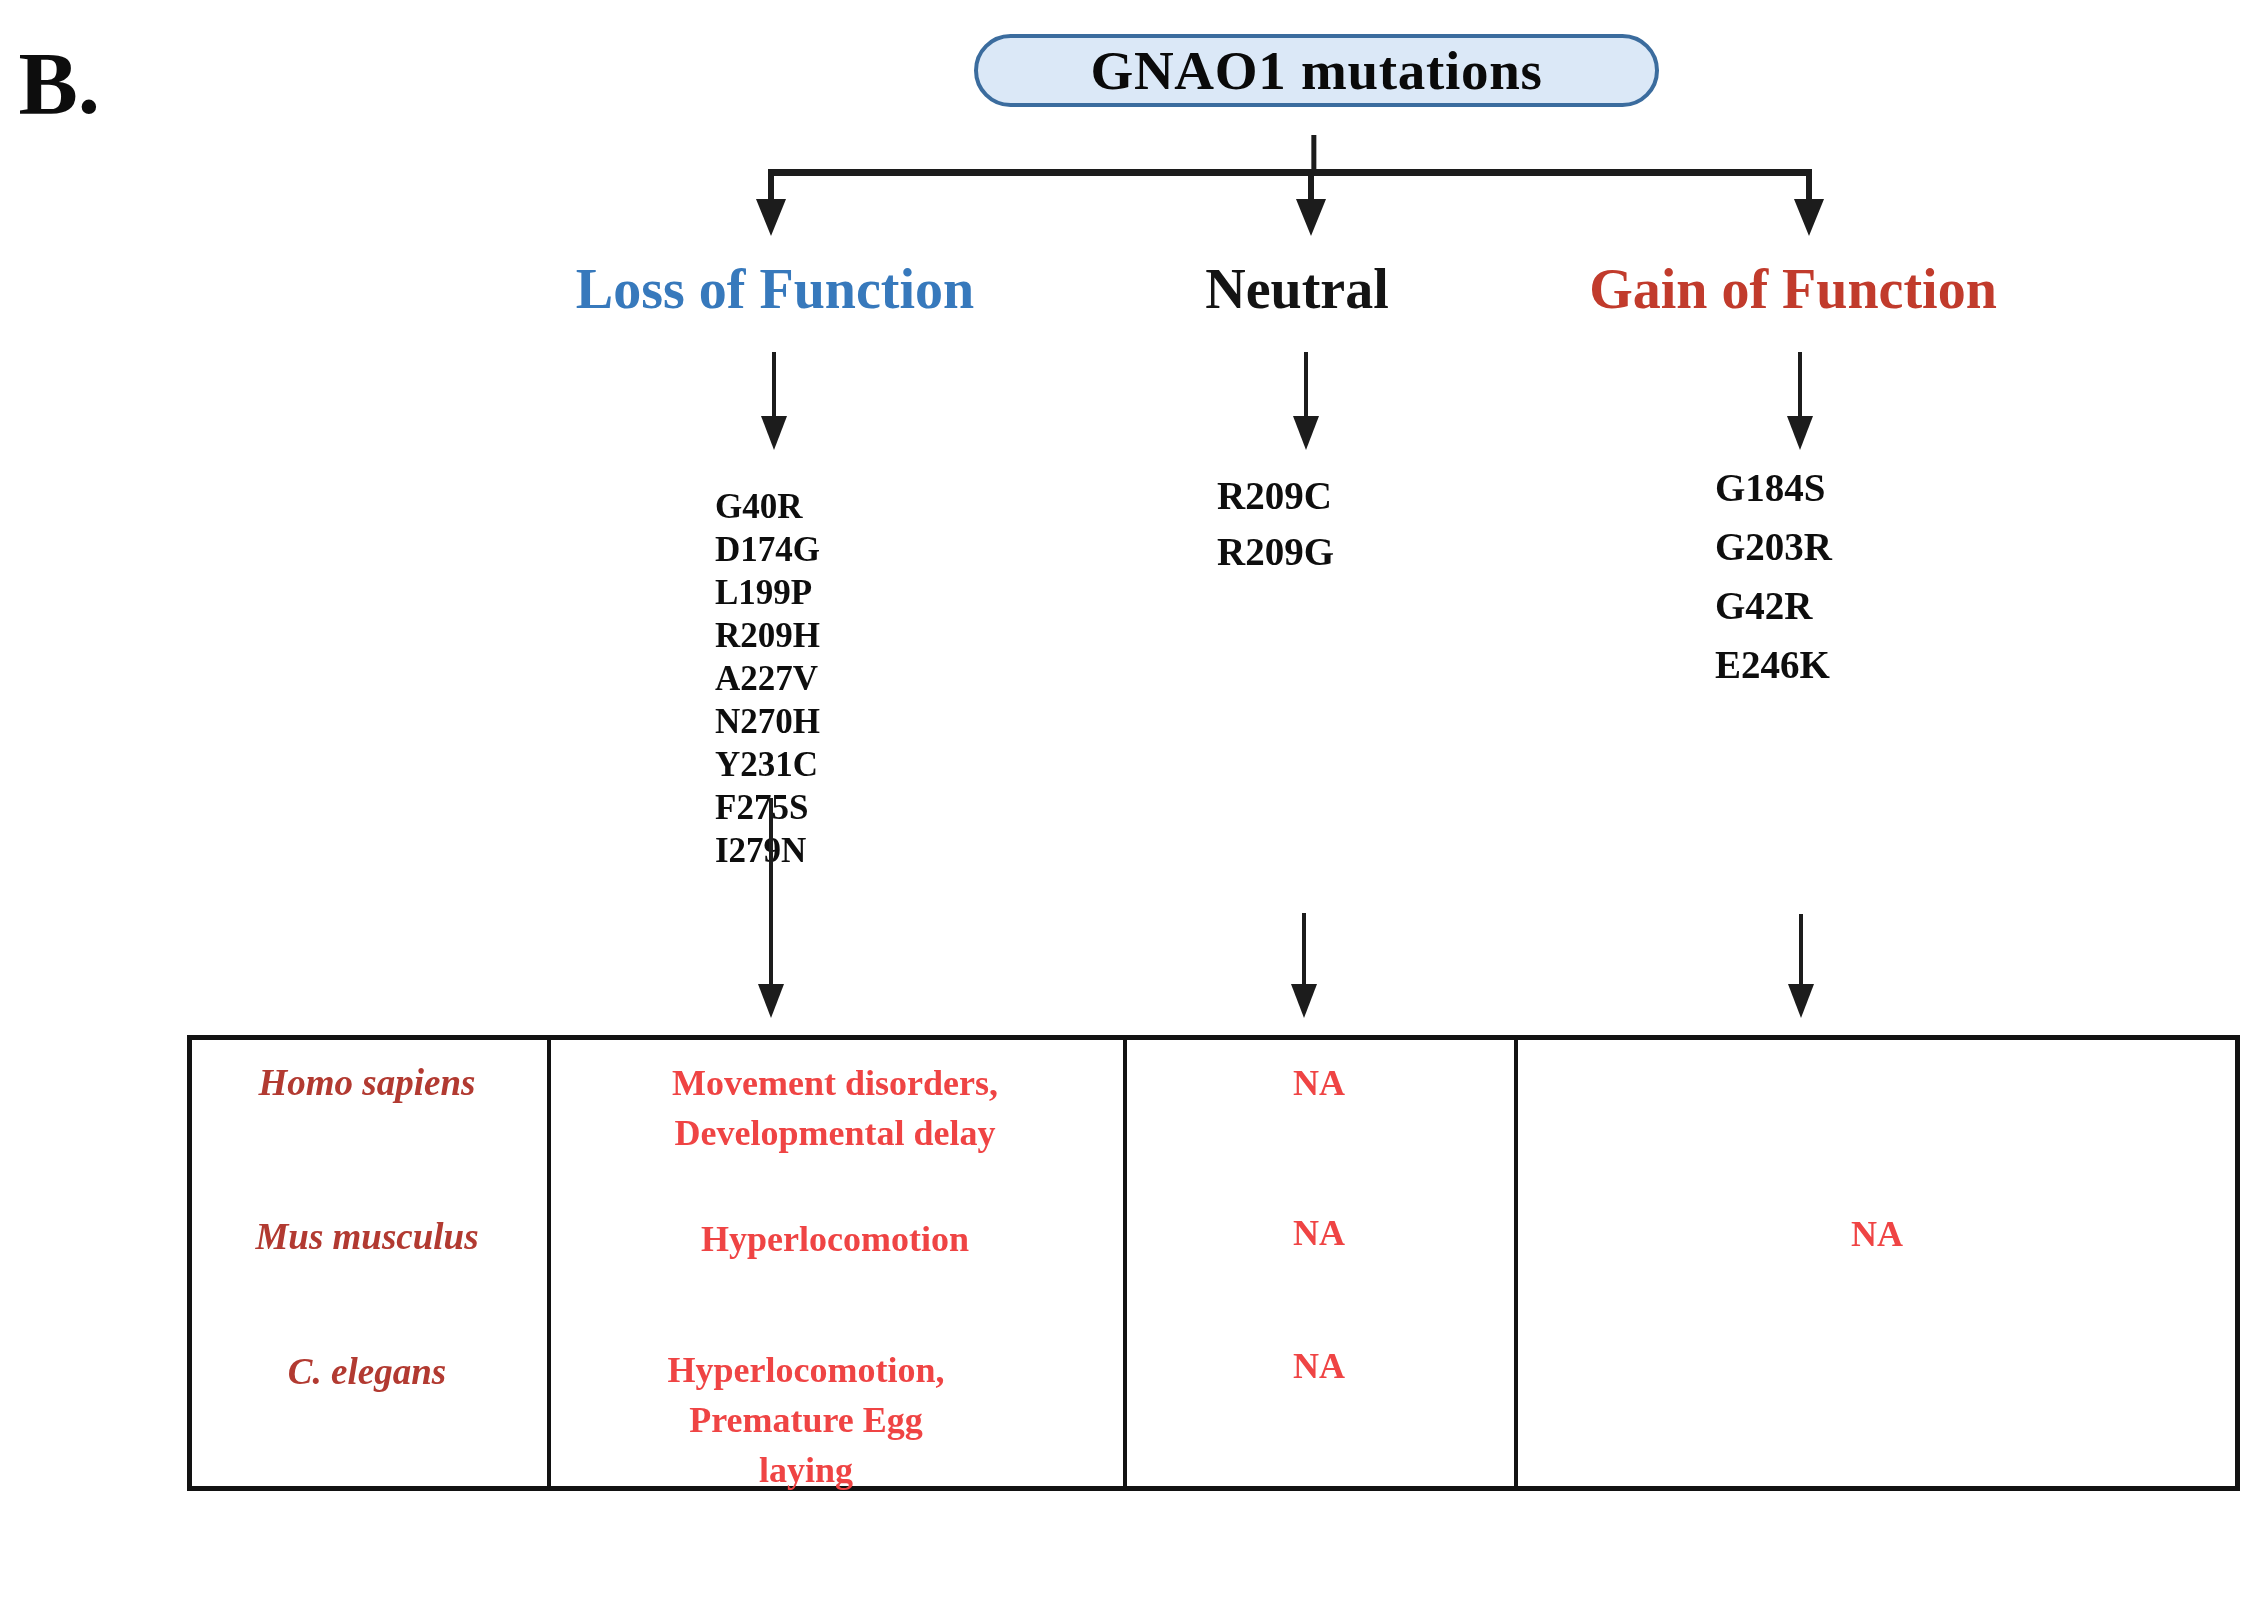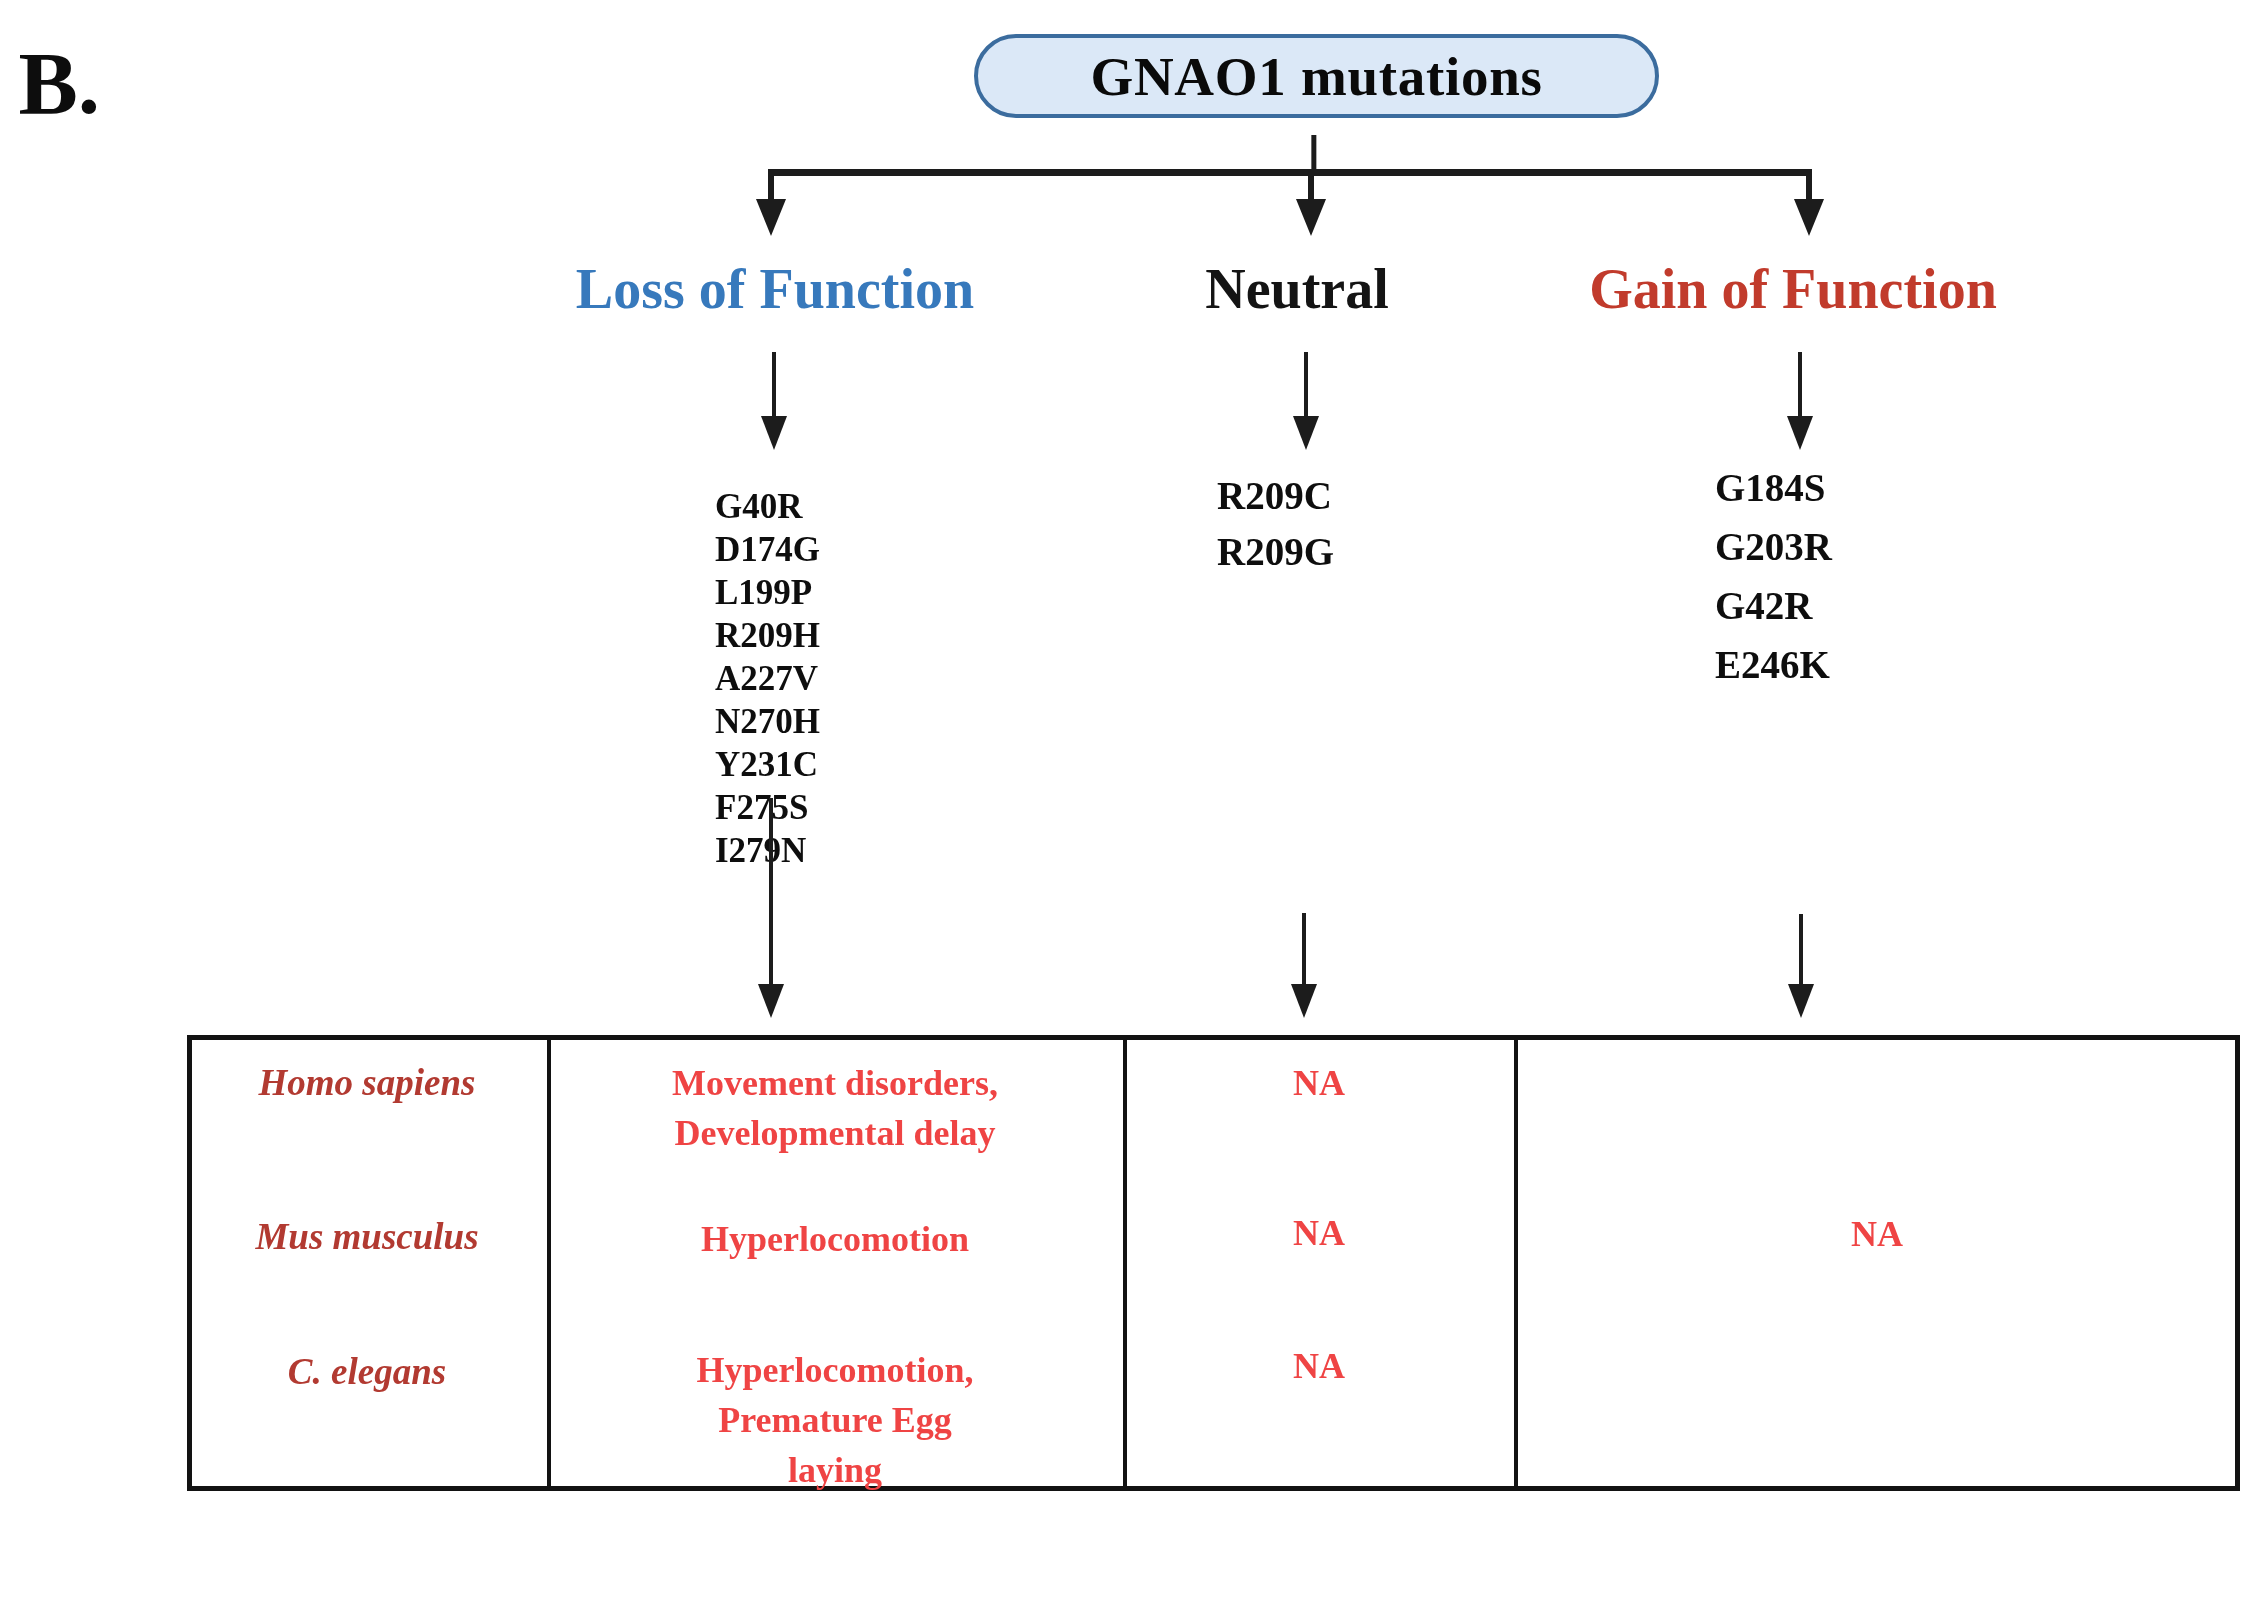--- a/index.html
+++ b/index.html
@@ -13,21 +13,21 @@
     overflow:hidden;
   }
   
   .panel-label{
     position:absolute; left:18.4px; top:31.5px;
     font-size:89px; font-weight:700; color:#0d0d0d;
   }
   
   .title-pill{
     position:absolute; left:974px; top:34px;
-    width:685px; height:84px;
+    width:685px; height:73px;
     background:#dbe8f7;
     border:4.6px solid #3b6c9e;
     border-radius:50px;
     display:flex; align-items:center; justify-content:center;
     box-sizing:border-box;
   }
   .title-pill .title-text{
     font-size:55px; font-weight:700; color:#0a0a0a; letter-spacing:0.7px;
   }
   
@@ -168,20 +168,20 @@
     <div class="cell" style="left:643px;  top:18.4px;">Movement disorders,
 Developmental delay</div>
     <div class="cell" style="left:1127px; top:18.4px;">NA</div>
 
     <div class="cell org" style="left: 175px; top: 172px; color: rgb(178, 58, 49);">Mus musculus</div>
     <div class="cell" style="left:643px;  top:174px;">Hyperlocomotion</div>
     <div class="cell" style="left:1127px; top:168px;">NA</div>
     <div class="cell" style="left:1685px; top:169px;">NA</div>
 
     <div class="cell org" style="left: 175px; top: 307px; color: rgb(178, 58, 49);">C. elegans</div>
-    <div class="cell" style="left:643px;  top:305px;">Hyperlocomotion,
+    <div class="cell" style="left:614px;  top:305px;">Hyperlocomotion,
 Premature Egg
 laying</div>
     <div class="cell" style="left:1127px; top:301px;">NA</div>
   </div>
 
 </div>
 
 
 </body></html>

